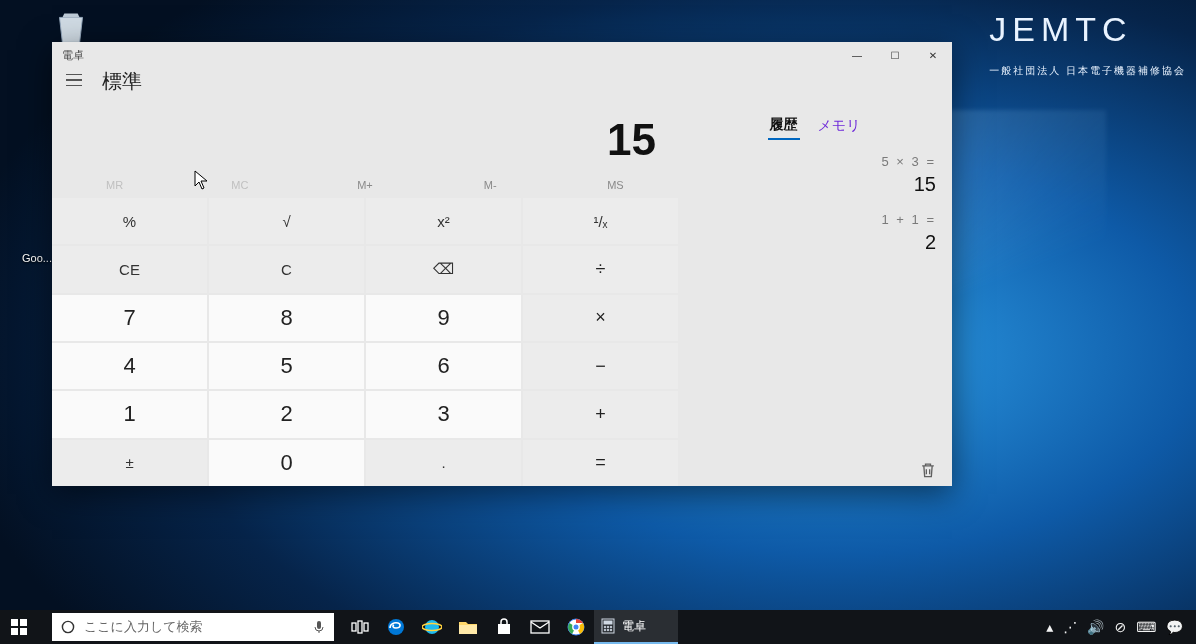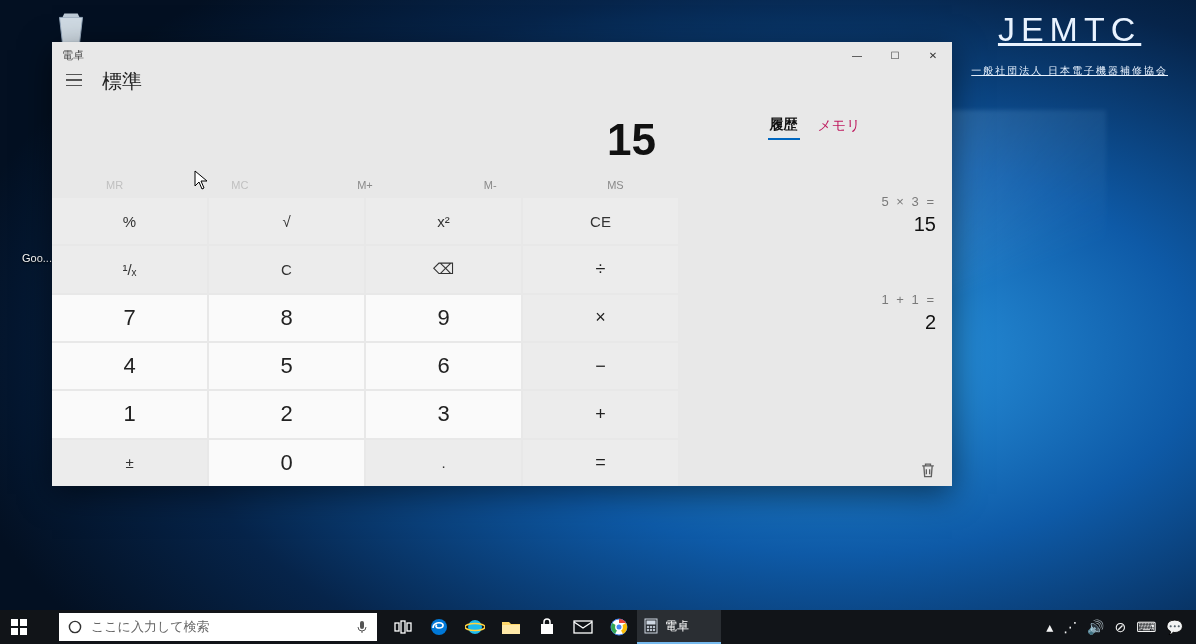--- a/index.html
+++ b/index.html
@@ -1,19 +1,19 @@
 <!DOCTYPE html>
 <html><head>
 <meta charset="utf-8">
 <style>
   * { box-sizing: border-box; margin: 0; padding: 0; font-family: "Segoe UI", "Yu Gothic UI", sans-serif; }
   body { width: 1196px; height: 644px; overflow: hidden; position: relative; background: #000; }
   .desktop { position: absolute; inset: 0; background: radial-gradient(ellipse 900px 500px at 70% 55%, #2d9de6 0%, #0e5aa7 40%, #06244a 75%, #031022 100%); }
   .light-streak { position:absolute; right:90px; top:110px; width:370px; height:430px; background:conic-gradient(from 260deg at 50% 50%, rgba(255,255,255,0) 0deg, rgba(190,230,255,0.35) 40deg, rgba(255,255,255,0) 110deg), conic-gradient(from 300deg at 40% 50%, rgba(255,255,255,0) 0deg, rgba(150,210,255,0.3) 60deg, rgba(255,255,255,0) 130deg); filter:blur(2px); opacity:0.9; }
-  .watermark { position:absolute; top:12px; right:28px; color:#e9f3ff; text-align:center;text-decoration:underline; }
+  .watermark { position:absolute; top:12px; right:10px; color:#e9f3ff; text-align:left; }
   .watermark .big { font-size:34px; font-weight:300; letter-spacing:6px; line-height:1; }
   .watermark .small { font-size:10px; letter-spacing:2px; margin-top:18px; }
   .recycle-bin { position:absolute; top:4px; left:48px; width:46px; height:46px; }
   .recycle-bin svg { width:100%; height:100%; opacity:0.95; }
   .icon-label { position:absolute; left:22px; top:252px; font-size:11px; color:#fff; text-shadow:0 1px 2px #000; }
 
   .calc-window { position:absolute; left:52px; top:42px; width:900px; height:444px; background:#e8e8e8; box-shadow:0 8px 30px rgba(0,0,0,0.5); display:flex; flex-direction:column; }
   .titlebar { height:26px; display:flex; align-items:center; font-size:11px; color:#444; padding-left:10px; }
   .titlebar .title { flex:1; }
   .win-controls { display:flex; }
@@ -34,34 +34,34 @@
   .mem-btn.disabled { color:#c0c0c0; }
 
   .button-grid { flex:1; display:grid; grid-template-columns:repeat(4,1fr); grid-template-rows:repeat(6,1fr); gap:2px; background:#e8e8e8; }
   .cbtn { display:flex; align-items:center; justify-content:center; background:#efefef; font-size:17px; color:#222; cursor:pointer; user-select:none; }
   .cbtn.func { background:#ececec; font-size:15px; color:#333; }
   .cbtn.op { background:#ececec; font-size:18px; }
   .cbtn.num { background:#fafafa; font-size:22px; font-weight:500; }
 
   .calc-right { flex:1; display:flex; flex-direction:column; background:#e8e8e8; padding:0 14px 6px 14px; }
   .tabs { display:flex; gap:16px; height:36px; align-items:center; justify-content:center; font-size:14px; }
-  .tab { padding:4px 2px; color:#be185d; cursor:pointer; }
+  .tab { padding:4px 2px; color:#6d28d9; cursor:pointer; }
   .tab.active { color:#111; border-bottom:2px solid #0067c0; font-weight:600; }
   .history { flex:1; overflow:auto; padding-top:4px; }
-  .hist-item { text-align:right; padding:6px 2px 10px 2px;margin-top:40px; }
+  .hist-item { text-align:right; padding:6px 2px 10px 2px; }
   .hist-expr { font-size:13px; color:#7a7a7a; letter-spacing:2px; }
   .hist-res { font-size:20px; color:#111; margin-top:4px; }
   .trash { align-self:flex-end; width:20px; height:20px; cursor:pointer; opacity:0.75; }
   .cursor-arrow { position:absolute; left:142px; top:128px; width:14px; height:20px; z-index:5; }
 
   .taskbar { position:absolute; left:0; right:0; bottom:0; height:34px; background:#111418; display:flex; align-items:center; color:#fff; font-size:12px; }
   .tb-start { width:38px; height:34px; display:flex; align-items:center; justify-content:center; cursor:pointer; }
   .win-logo { display:grid; grid-template-columns:7px 7px; grid-template-rows:7px 7px; gap:1.5px; }
   .win-logo span { background:#fff; }
-  .search-box { width:318px; height:28px; background:#fff; margin-left:21px; display:flex; align-items:center; border-radius:0; padding:0 8px; color:#666; cursor:text; }
+  .search-box { width:282px; height:28px; background:#fff; margin-left:14px; display:flex; align-items:center; border-radius:0; padding:0 8px; color:#666; cursor:text; }
   .search-box svg.circle { width:16px; height:16px; margin-right:8px; stroke:#333; fill:none; stroke-width:1.8; }
   .search-box .placeholder { flex:1; font-size:13px; color:#666; }
   .search-box .mic { width:14px; height:14px; }
   .tb-sep { width:8px; }
   .tb-icon { width:36px; height:34px; display:flex; align-items:center; justify-content:center; cursor:pointer; }
   .tb-app-running { width:84px; height:34px; display:flex; align-items:center; background:#2a2e33; border-bottom:2px solid #76b9ed; font-size:12px; padding-left:6px; gap:6px; cursor:pointer; }
   .tb-spacer { flex:1; }
   .tray { display:flex; align-items:center; gap:10px; padding:0 12px; }
   .tray span { cursor:pointer; opacity:0.95; font-size:14px; }
 </style>
@@ -112,23 +112,23 @@
           <div class="mem-btn disabled">MR</div>
           <div class="mem-btn disabled">MC</div>
           <div class="mem-btn">M+</div>
           <div class="mem-btn">M-</div>
           <div class="mem-btn">MS</div>
         </div>
         <div class="button-grid">
           <div class="cbtn func">%</div>
           <div class="cbtn func">√</div>
           <div class="cbtn func">x²</div>
+          <div class="cbtn func">¹/ₓ</div>
+
           <div class="cbtn func">CE</div>
-
-          <div class="cbtn func">¹/ₓ</div>
           <div class="cbtn func">C</div>
           <div class="cbtn func">⌫</div>
           <div class="cbtn op">÷</div>
 
           <div class="cbtn num">7</div>
           <div class="cbtn num">8</div>
           <div class="cbtn num">9</div>
           <div class="cbtn op">×</div>
 
           <div class="cbtn num">4</div>

